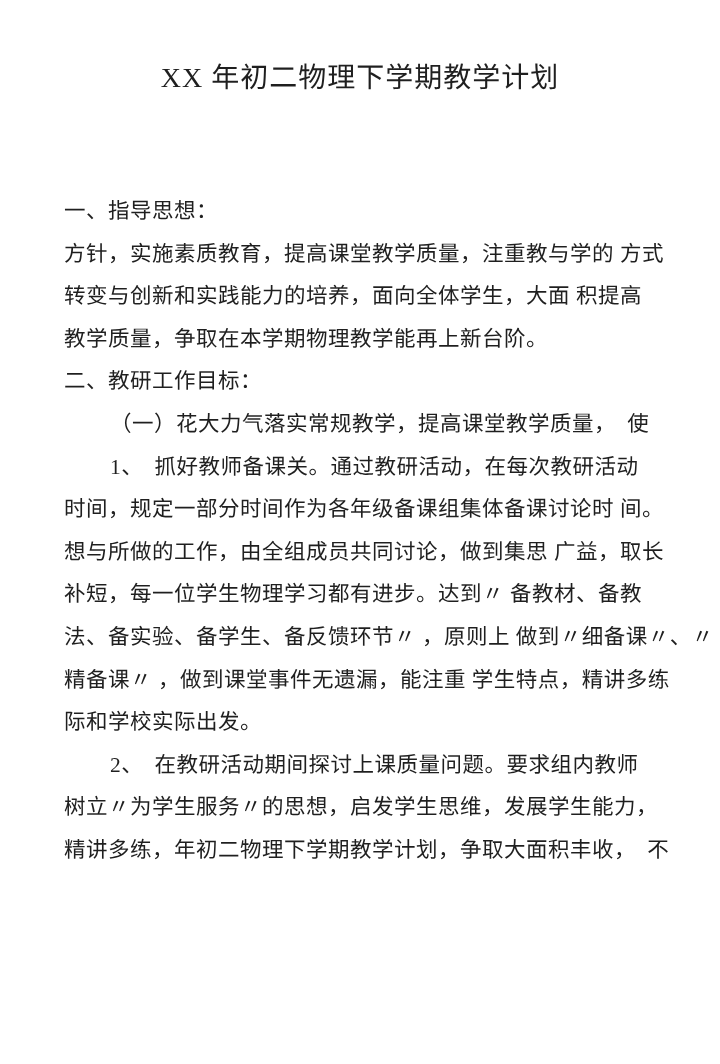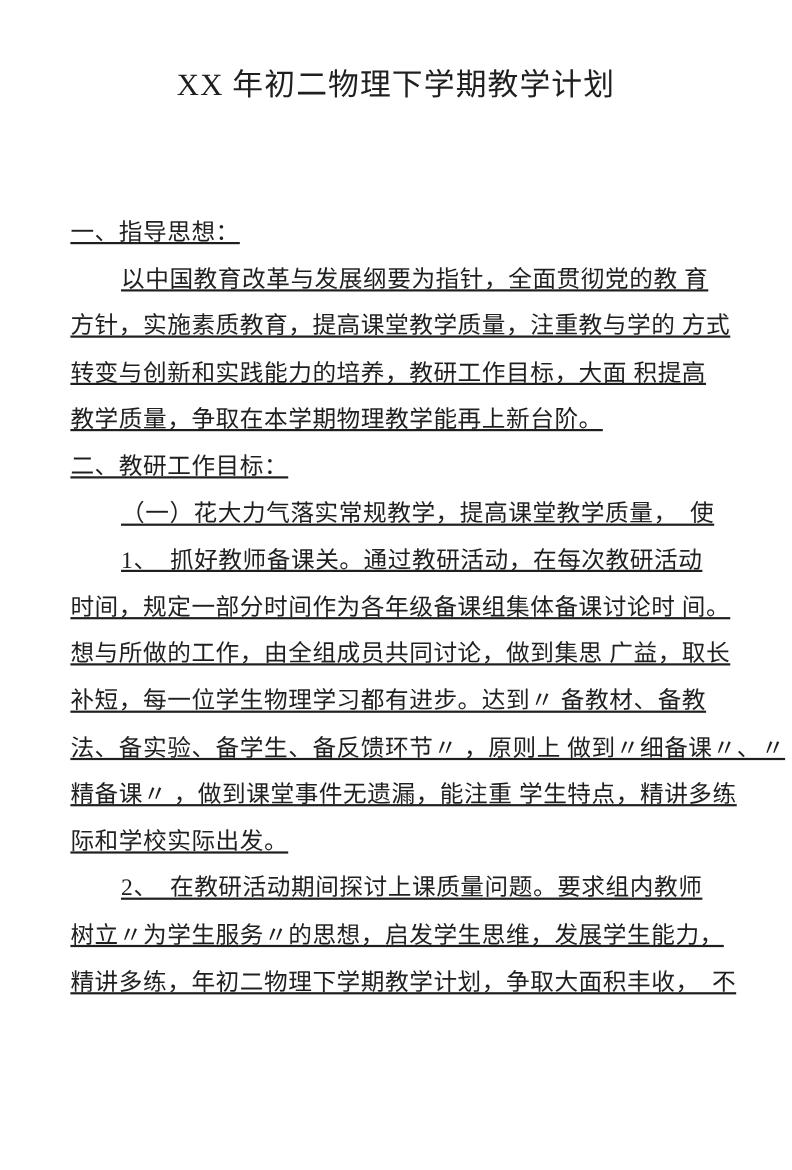--- a/index.html
+++ b/index.html
@@ -30,36 +30,34 @@
     margin-top: 92px;
     margin-left: 64px;
     width: 598px;
     font-size: 21.5px;
   }
   .line {
     height: 42.6px;
     line-height: 42.6px;
     white-space: pre;
     letter-spacing: 0.5px;
-    text-decoration: underline;
   }
   .indent {
     padding-left: 46px;
   }
 </style>
 </head>
 <body>
 
 <div class="page">
   <h1 class="title">XX 年初二物理下学期教学计划</h1>
   <div class="doc-body">
     <div class="line">一、指导思想：</div>
-    <div class="line indent">以中国教育改革与发展纲要为指针，全面贯彻党的教 育</div>
     <div class="line">方针，实施素质教育，提高课堂教学质量，注重教与学的 方式</div>
-    <div class="line">转变与创新和实践能力的培养，教研工作目标，大面 积提高</div>
+    <div class="line">转变与创新和实践能力的培养，面向全体学生，大面 积提高</div>
     <div class="line">教学质量，争取在本学期物理教学能再上新台阶。</div>
     <div class="line">二、教研工作目标：</div>
     <div class="line indent">（一）花大力气落实常规教学，提高课堂教学质量，　使</div>
     <div class="line indent">1、　抓好教师备课关。通过教研活动，在每次教研活动</div>
     <div class="line">时间，规定一部分时间作为各年级备课组集体备课讨论时 间。</div>
     <div class="line">想与所做的工作，由全组成员共同讨论，做到集思 广益，取长</div>
     <div class="line">补短，每一位学生物理学习都有进步。达到〃 备教材、备教</div>
     <div class="line">法、备实验、备学生、备反馈环节〃 ，原则上 做到〃细备课〃、〃</div>
     <div class="line">精备课〃 ，做到课堂事件无遗漏，能注重 学生特点，精讲多练</div>
     <div class="line">际和学校实际出发。</div>

